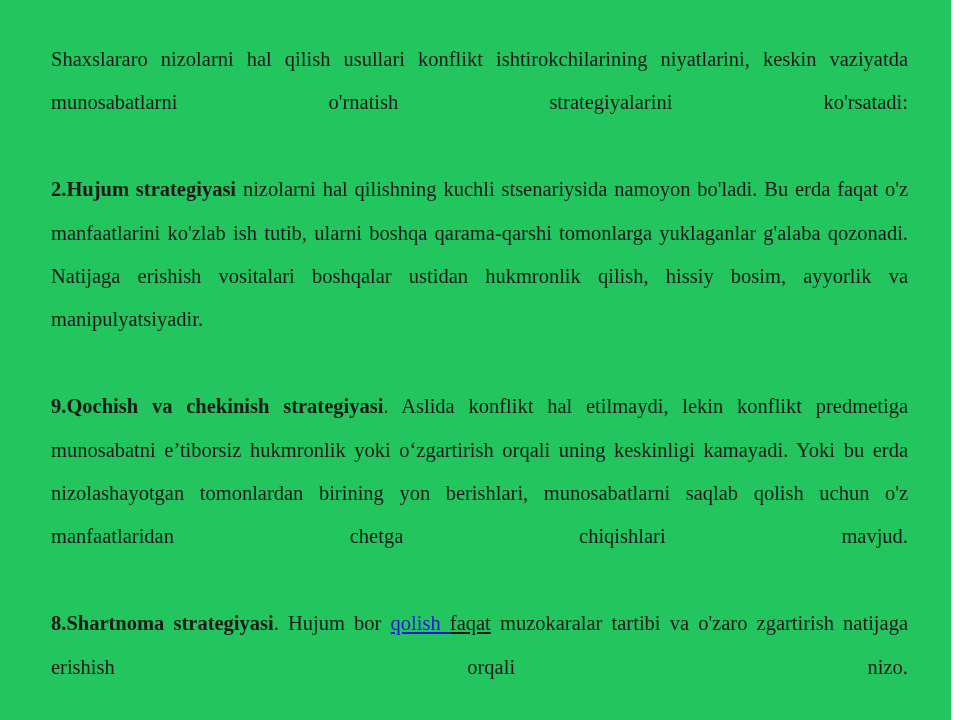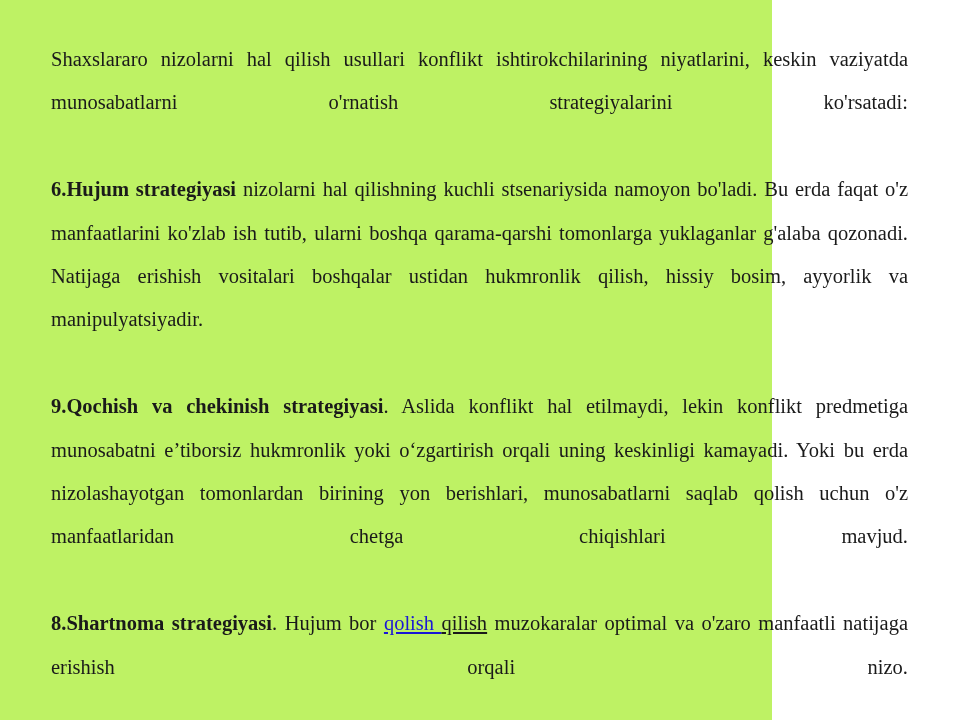--- a/index.html
+++ b/index.html
@@ -9,23 +9,23 @@
     background: #ffffff;
   }
   body {
     width: 960px;
     height: 720px;
     overflow: hidden;
     font-family: "Liberation Serif", "DejaVu Serif", serif;
     color: #1a1a1a;
   }
   .page {
-    width: 772px;
+    width: 951px;
     height: 720px;
-    background: #bef264;
+    background: #22c55e;
     position: relative;
     box-sizing: border-box;
   }
   .content {
     position: absolute;
     left: 51px;
     top: 38px;
     width: 857px;
   }
   p.para {
@@ -63,20 +63,20 @@
   }
 </style>
 </head>
 <body>
 
 <div class="page">
   <div class="content">
 
     <p class="para"><span>Shaxslararo nizolarni hal qilish usullari konflikt ishtirokchilarining niyatlarini, keskin vaziyatda munosabatlarni o'rnatish strategiyalarini ko'rsatadi:</span></p>
 
-    <p class="para"><span class="b">6.Hujum strategiyasi</span><span> nizolarni hal qilishning kuchli stsenariysida namoyon bo'ladi. Bu erda faqat o'z manfaatlarini ko'zlab ish tutib, ularni boshqa qarama-qarshi tomonlarga yuklaganlar g'alaba qozonadi. Natijaga erishish vositalari boshqalar ustidan hukmronlik qilish, hissiy bosim, ayyorlik va manipulyatsiyadir.</span></p>
+    <p class="para"><span class="b">2.Hujum strategiyasi</span><span> nizolarni hal qilishning kuchli stsenariysida namoyon bo'ladi. Bu erda faqat o'z manfaatlarini ko'zlab ish tutib, ularni boshqa qarama-qarshi tomonlarga yuklaganlar g'alaba qozonadi. Natijaga erishish vositalari boshqalar ustidan hukmronlik qilish, hissiy bosim, ayyorlik va manipulyatsiyadir.</span></p>
 
     <p class="para"><span class="b">9.Qochish va chekinish strategiyasi</span><span>. Aslida konflikt hal etilmaydi, lekin konflikt predmetiga munosabatni e’tiborsiz hukmronlik yoki o‘zgartirish orqali uning keskinligi kamayadi. Yoki bu erda nizolashayotgan tomonlardan birining yon berishlari, munosabatlarni saqlab qolish uchun o'z manfaatlaridan chetga chiqishlari mavjud.</span></p>
 
-    <p class="para"><span class="b">8.Shartnoma strategiyasi</span><span>. Hujum bor </span><span class="link-blue">qolish </span><span class="link-black">qilish</span><span> muzokaralar optimal va o'zaro manfaatli natijaga erishish orqali nizo.</span></p>
+    <p class="para"><span class="b">8.Shartnoma strategiyasi</span><span>. Hujum bor </span><span class="link-blue">qolish </span><span class="link-black">faqat</span><span> muzokaralar tartibi va o'zaro zgartirish natijaga erishish orqali nizo.</span></p>
 
   </div>
 </div>
 
 </body></html>

